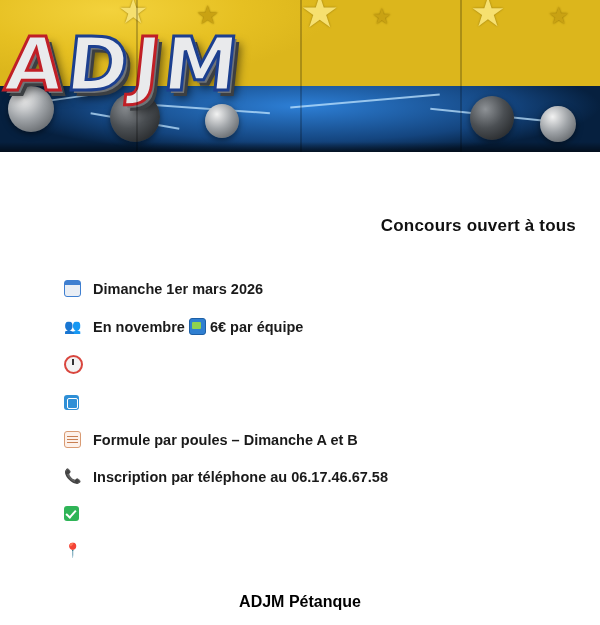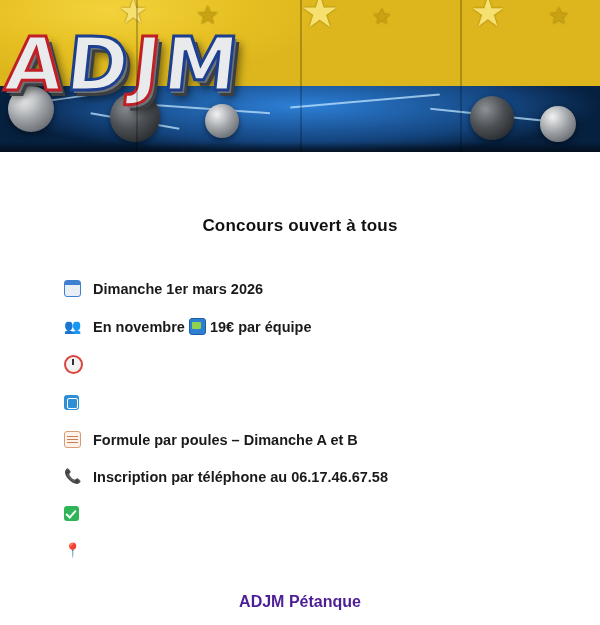--- a/index.html
+++ b/index.html
@@ -116,21 +116,21 @@
   }
 
   
   .content {
     padding: 0 24px;
     box-sizing: border-box;
     width: 600px;
     flex: 1;
   }
   .headline {
-    text-align: center;
+    text-align: right;
     font-size: 17px;
     font-weight: bold;
     color: #111111;
     margin-top: 64px;
     margin-bottom: 0;
     letter-spacing: .2px;
   }
   .info-list {
     margin: 44px 0 0 0;
     padding: 0 0 0 40px;
@@ -154,21 +154,21 @@
     margin-right: 7px;
     text-align: left;
   }
   .info-text {
     white-space: nowrap;
   }
   .footer-title {
     text-align: center;
     font-size: 16px;
     font-weight: bold;
-    color: #4c1d95;
+    color: #000000;
     margin-top: 34px;
   }
 
   
   .tile {
     display: inline-block;
     width: 15px; height: 15px;
     border-radius: 3px;
     vertical-align: -3px;
     position: relative;
@@ -269,21 +269,21 @@
       <li class="info-item">
         <span class="emoji"><span class="tile tile-cal"></span></span>
         <span class="info-text">Dimanche 1er mars 2026</span>
       </li>
 
       <li class="info-item">
         <span class="emoji glyph-people">👥</span>
         <span class="info-text">
           <span>En novembre</span>
           <span class="tile tile-money"></span>
-          <span>19€ par équipe</span>
+          <span>6€ par équipe</span>
         </span>
       </li>
 
       <li class="info-item">
         <span class="emoji"><span class="tile tile-clock"></span></span>
       </li>
 
       <li class="info-item">
         <span class="emoji"><span class="tile tile-input"></span></span>
       </li>

